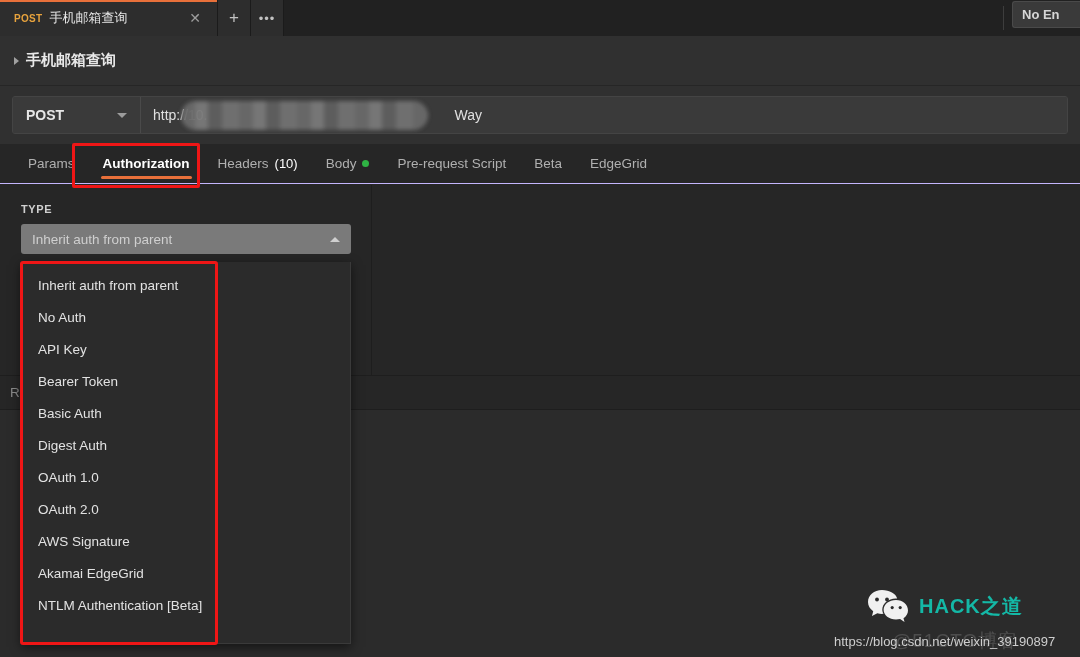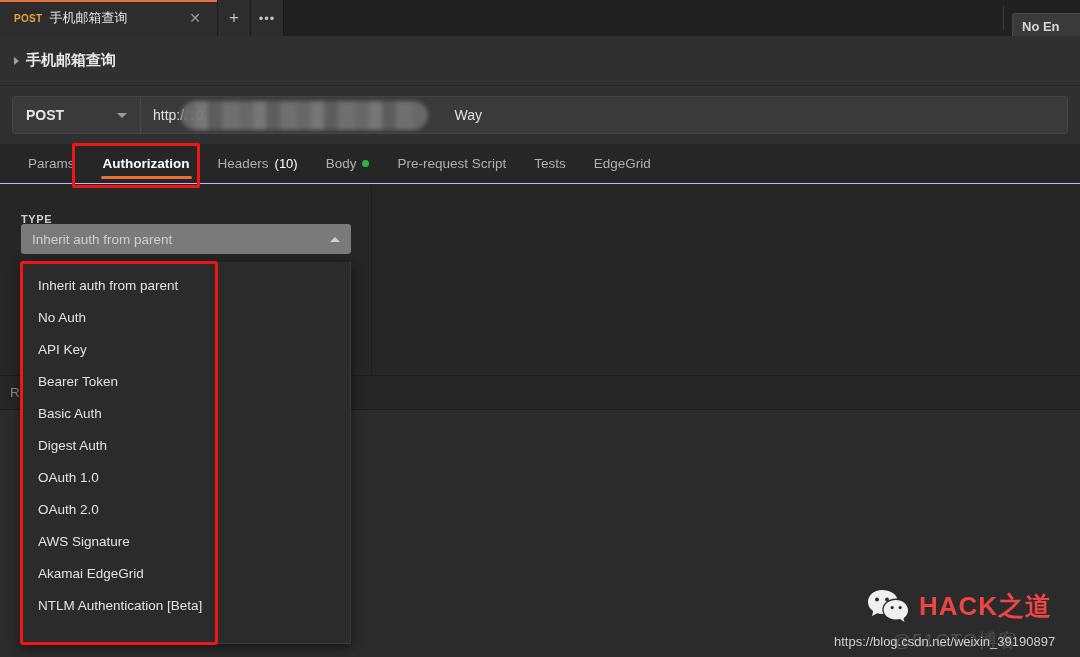--- a/index.html
+++ b/index.html
@@ -34,21 +34,21 @@
     padding: 2px 4px; cursor: pointer;
   }
   .strip-btn {
     width: 33px; display: flex; align-items: center; justify-content: center;
     color: #c2c2c2; font-size: 17px; background: #2d2d2d;
     border-right: 1px solid #1b1b1b; cursor: pointer;
   }
   .strip-btn.dots { font-size: 13px; letter-spacing: 1px; }
   .strip-fill { flex: 1; background: #212121; }
   .env-box {
-    width: 68px; margin-top: 13px; margin-right: 0; background: #3a3a3a;
+    width: 68px; margin-top: 1px; margin-right: 0; background: #3a3a3a;
     border: 1px solid #4a4a4a; border-right: none; border-radius: 3px 0 0 3px;
     display: flex; align-items: center; padding-left: 9px;
     color: #d6d6d6; font-size: 13px; font-weight: bold; height: 27px;
     overflow: hidden; white-space: nowrap;
   }
   .env-sep { width: 1px; background: #3d3d3d; margin: 6px 8px; }
 
   
   .breadcrumb {
     position: absolute; left: 0; top: 36px; width: 1080px; height: 50px;
@@ -118,21 +118,21 @@
     position: absolute; left: 72px; top: 143px; width: 128px; height: 45px;
     border: 3px solid #ef1616; border-radius: 2px; pointer-events: none; z-index: 40;
   }
 
   
   .auth-left {
     position: absolute; left: 0; top: 185px; width: 372px; height: 190px;
     background: #262626; border-right: 1px solid #1e1e1e;
   }
   .type-label {
-    position: absolute; left: 21px; top: 28px;
+    position: absolute; left: 21px; top: 18px;
     font-size: 11px; font-weight: bold; color: #d0d0d0; letter-spacing: .6px;
   }
   .type-select {
     position: absolute; left: 21px; top: 39px; width: 330px; height: 30px;
     background: #7a7a7a; border-radius: 3px; display: flex; align-items: center;
     padding: 0 11px; cursor: pointer;
   }
   .type-select-text { font-size: 13.5px; color: #cfcfcf; flex: 1; }
   .caret-up {
     width: 0; height: 0; border-bottom: 5px solid #d0d0d0;
@@ -171,21 +171,21 @@
   }
   .dd-item {
     height: 32px; display: flex; align-items: center; padding-left: 16px;
     color: #e2e2e2; font-size: 13.5px; cursor: pointer;
   }
 
   
   .wm-wrap { position: absolute; left: 866px; top: 588px; z-index: 50; }
   .wm-row { display: flex; align-items: center; gap: 9px; }
   .wm-text {
-    font-size: 26px; font-weight: bold; color: #ef4444; letter-spacing: 1px;
+    font-size: 20px; font-weight: bold; color: #14b8a6; letter-spacing: 1px;
     line-height: 1;
   }
   .wm-url {
     position: absolute; left: 834px; top: 634px; z-index: 50;
     font-size: 13px; color: #cfcfcf;
   }
   .wm-ghost {
     position: absolute; left: 892px; top: 628px; z-index: 49;
     font-size: 19px; color: rgba(255,255,255,.16); letter-spacing: 1px;
   }
@@ -239,21 +239,21 @@
       <span class="rt-count">(10)</span>
     </div>
     <div class="rt">
       <span>Body</span>
       <span class="rt-dot"></span>
     </div>
     <div class="rt">
       <span>Pre-request Script</span>
     </div>
     <div class="rt">
-      <span>Tests</span>
+      <span>Beta</span>
     </div>
     <div class="rt">
       <span>EdgeGrid</span>
     </div>
   </div>
 
   <div class="auth-left">
     <div class="type-label">TYPE</div>
     <div class="type-select">
       <span class="type-select-text">Inherit auth from parent</span>

